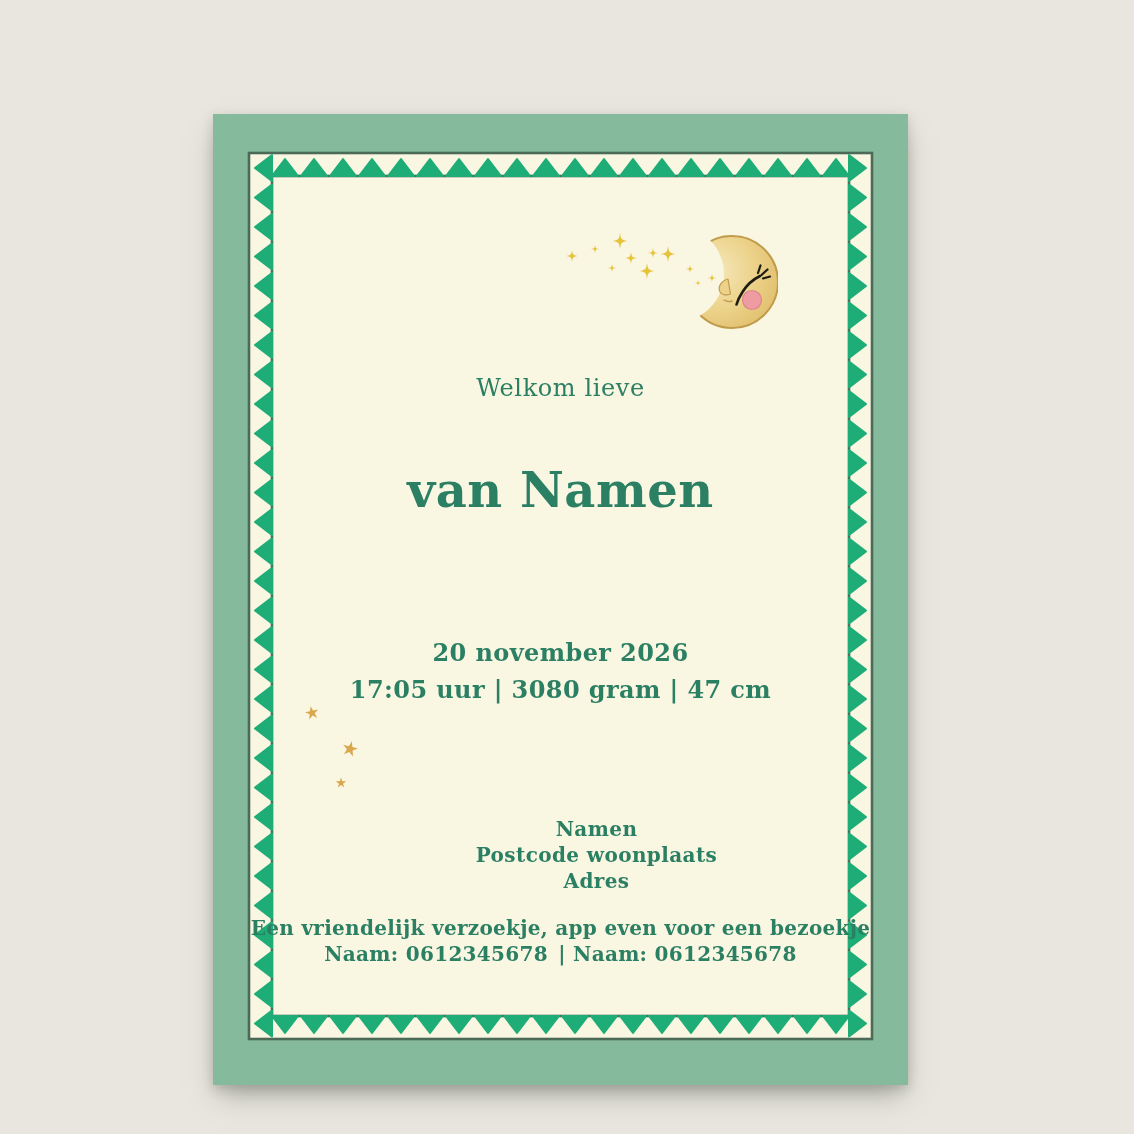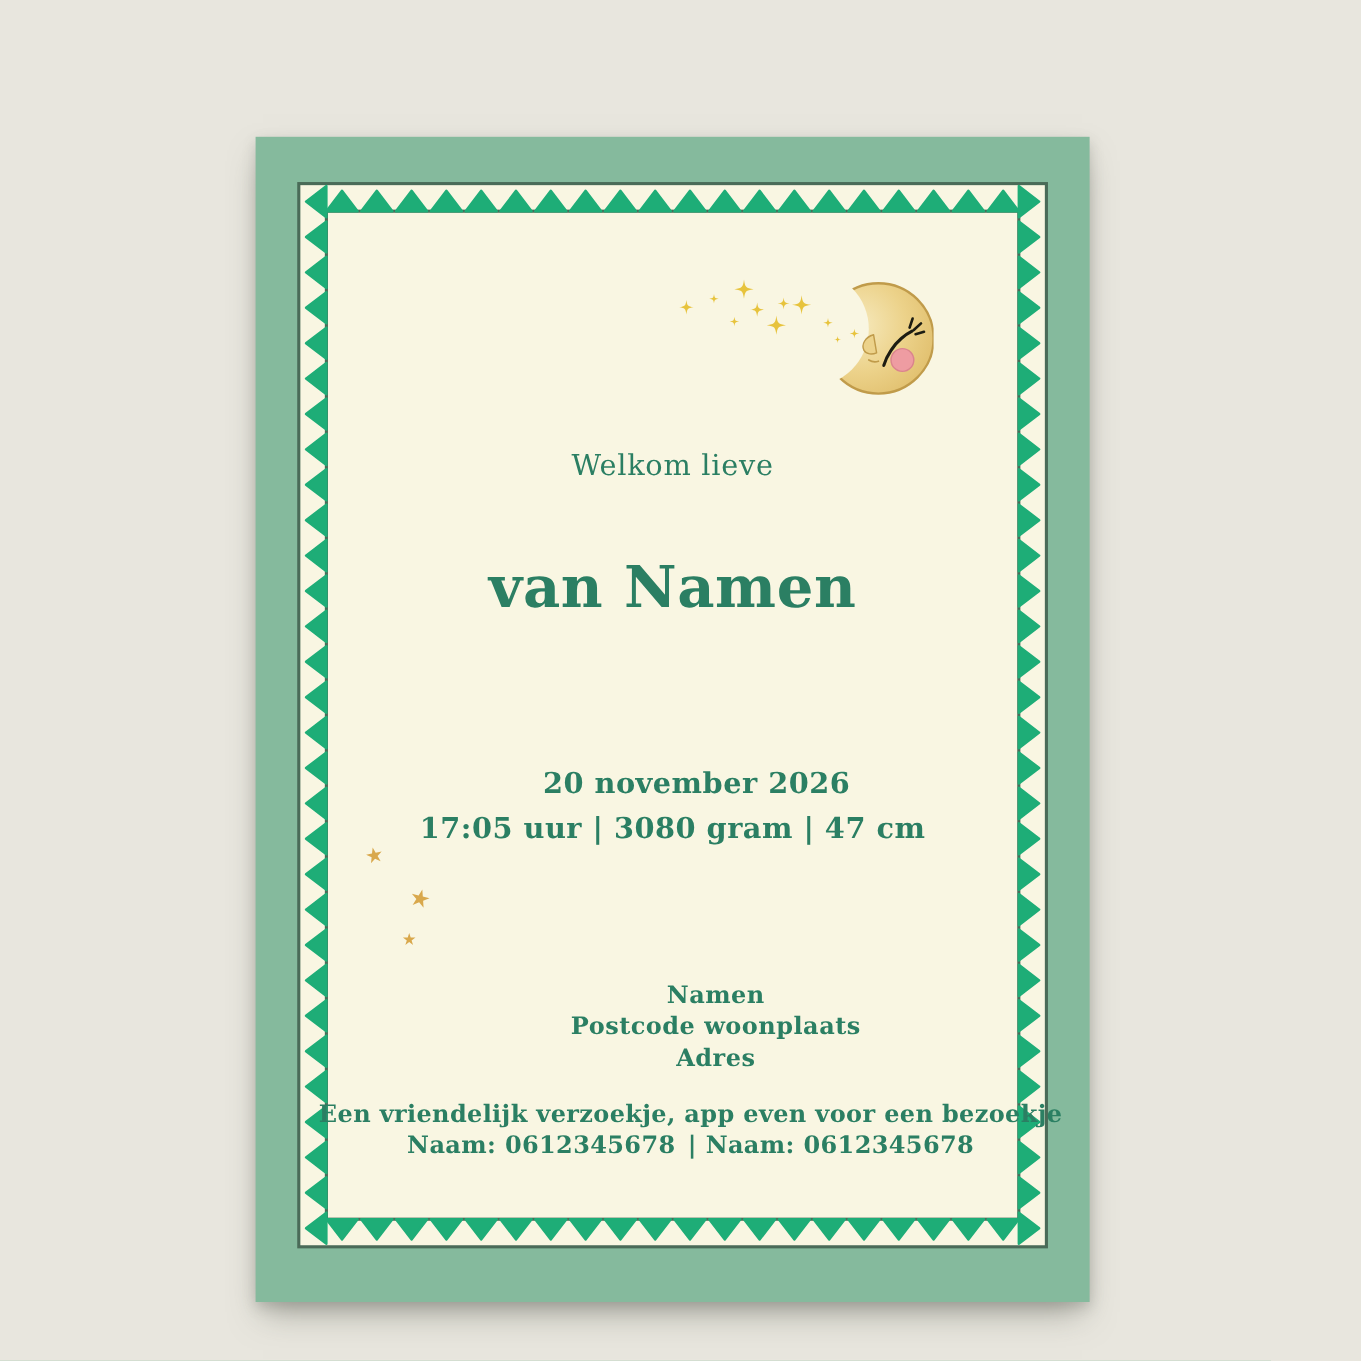--- a/index.html
+++ b/index.html
@@ -20,24 +20,24 @@
     box-sizing:border-box;
   }
   .deco-svg{position:absolute;left:0;top:0;}
   .moon-wrap{position:absolute;left:469px;top:120px;width:96px;height:96px;}
   .txt{
     position:absolute;left:0;width:695px;text-align:center;
     color:#2b7f63;
   }
   .welkom{top:259px;font-size:24px;line-height:30px;font-weight:400;letter-spacing:.6px;}
   .title{top:344px;font-size:48px;line-height:65px;font-weight:700;letter-spacing:.5px;}
-  .dateline1{top:524px;font-size:24px;line-height:30px;font-weight:700;letter-spacing:.4px;padding-left:20px;}
+  .dateline1{top:524px;font-size:24px;line-height:30px;font-weight:700;letter-spacing:.4px;}
   .dateline2{top:561px;font-size:24px;line-height:30px;font-weight:700;letter-spacing:.4px;}
   .address{top:702px;font-size:20px;line-height:26px;font-weight:700;letter-spacing:.4px;padding-left:36px;}
-  .rsvp{top:801px;font-size:20px;line-height:26px;font-weight:700;letter-spacing:.3px;padding-left:15px;}
+  .rsvp{top:801px;font-size:20px;line-height:26px;font-weight:700;letter-spacing:.3px;}
 </style>
 </head>
 <body>
 
 <div class="card">
 
   <div class="panel"></div>
 
   <svg class="deco-svg" width="695" height="971" viewBox="0 0 695 971" id="frame-svg">
       <rect x="36" y="39" width="623" height="886" fill="none" stroke="#4a6b58" stroke-width="2.6"></rect>

